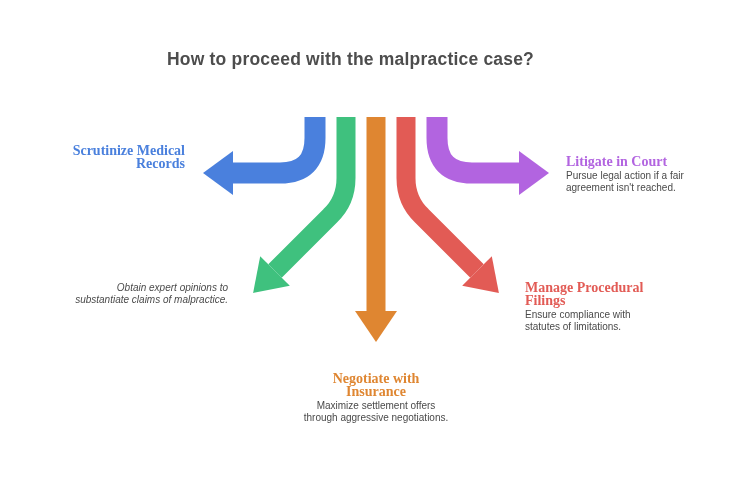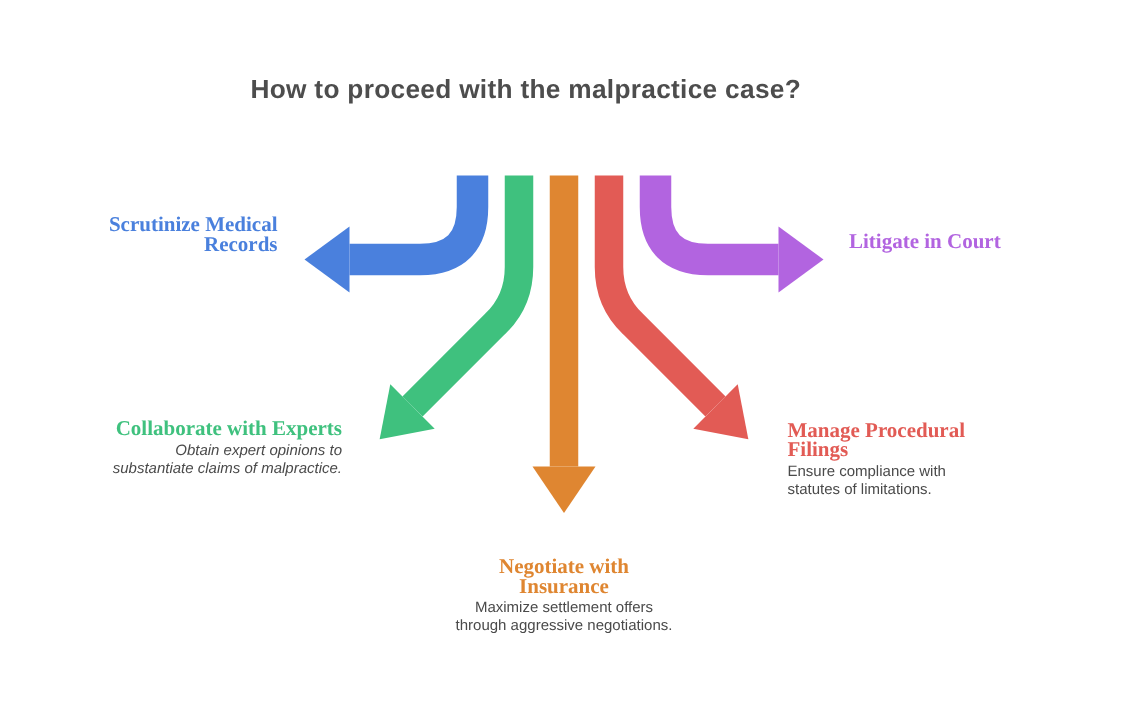--- a/index.html
+++ b/index.html
@@ -89,31 +89,31 @@
       <path class="arrow-shaft" stroke-width="21" d="M 437 117 L 437 138 Q 437 173 472 173 L 519 173" stroke="#b264e0"></path>
       <polygon points="519,151 519,195 549,173" fill="#b264e0"></polygon>
     </g>
   </svg>
 
   <div class="item pos-tl">
     <div class="label" style="color: rgb(74, 128, 221);">Scrutinize Medical Records</div>
   </div>
 
   <div class="item pos-bl">
-    <div class="label" style="color: rgb(63, 193, 126);">Collaborate with Experts</div>
     <div class="desc" style="color: rgb(74, 74, 74); font-style: italic;">Obtain expert opinions to substantiate claims of malpractice.</div>
   </div>
 
   <div class="item pos-bc">
     <div class="label" style="color: rgb(223, 134, 49);">Negotiate with Insurance</div>
     <div class="desc" style="color: rgb(74, 74, 74);">Maximize settlement offers through aggressive negotiations.</div>
   </div>
 
   <div class="item pos-br">
     <div class="label" style="color: rgb(226, 91, 85);">Manage Procedural Filings</div>
     <div class="desc" style="color: rgb(74, 74, 74);">Ensure compliance with statutes of limitations.</div>
   </div>
 
   <div class="item pos-tr">
     <div class="label" style="color: rgb(178, 100, 224);">Litigate in Court</div>
+    <div class="desc" style="color: rgb(74, 74, 74);">Pursue legal action if a fair agreement isn't reached.</div>
   </div>
 
 </div>
 
 </body></html>

